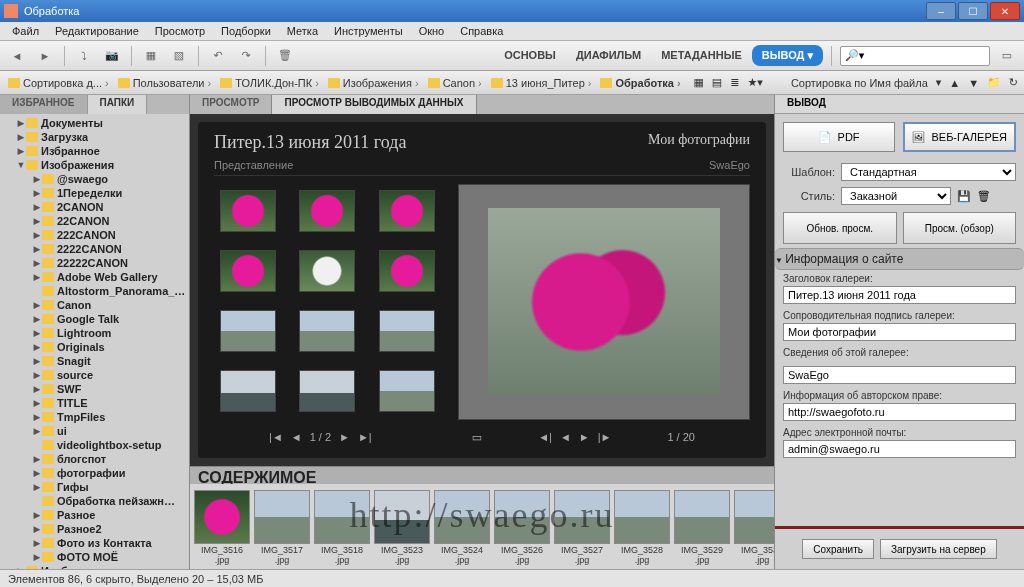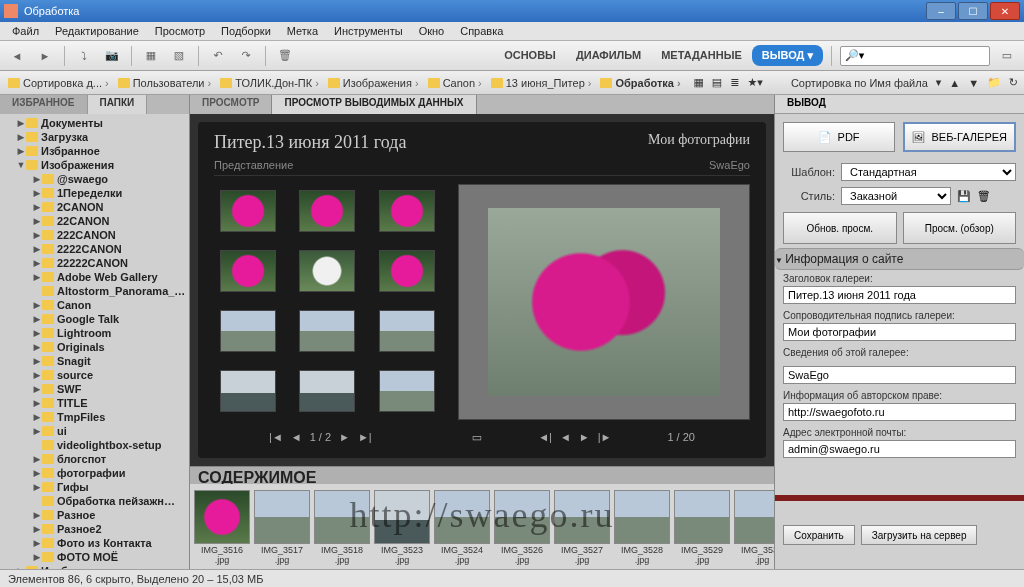--- a/index.html
+++ b/index.html
@@ -87,21 +87,21 @@
 .form-row label { width: 52px; text-align: right; color: #333; }
 .form-row select, .form-row input[type=text] { flex: 1; height: 18px; border: 1px solid #888; background: #fff; padding: 0 4px; font-size: 11px; }
 .btn-row { display: flex; gap: 6px; padding: 4px 8px; }
 .btn-row button { flex: 1; height: 32px; border: 1px solid #888; background: linear-gradient(#f8f8f8,#d8d8d8); font-size: 10px; }
 .section-head { background: #b8b8b8; padding: 3px 0; font-size: 12px; color: #222; border-top: 1px solid #999; border-bottom: 1px solid #999; border-radius: 6px; }
 .section-head::before { content: "▼ "; font-size: 8px; }
 .field-group { padding: 3px 8px; }
 .field-group .flabel { font-size: 10px; color: #333; margin-bottom: 2px; }
 .field-group input, .field-group textarea { width: 100%; border: 1px solid #888; background: #fff; padding: 2px 4px; font-size: 11px; }
 .field-group textarea { height: 44px; resize: none; }
-.bottom-btns { margin-top: auto; padding: 24px 8px; display: flex; gap: 6px; justify-content: flex-start; border-top: 6px solid #7f1d1d; background: #d0d0d0; }
+.bottom-btns { margin-top: auto; padding: 10px 8px; display: flex; gap: 6px; justify-content: center; border-top: 3px solid #7f1d1d; background: #d0d0d0; }
 .bottom-btns button { height: 20px; padding: 0 10px; border: 1px solid #888; background: linear-gradient(#f8f8f8,#d8d8d8); font-size: 10px; }
 
 
 .statusbar { height: 18px; background: #e4e4e4; border-top: 1px solid #a0a0a0; padding: 2px 8px; color: #333; font-size: 10px; display: flex; align-items: center; }
 
 
 .th-flower { background: radial-gradient(circle at 50% 50%, #e61b9c 0 45%, transparent 50%), linear-gradient(#2a4a2a,#5a7a4a); }
 .th-white { background: radial-gradient(circle at 50% 50%, #f0f0f0 0 40%, transparent 45%), linear-gradient(#3a5a3a,#6a8a5a); }
 .th-city { background: linear-gradient(#b8c8d8 0 50%, #7a8a7a 50% 100%); }
 .th-ship { background: linear-gradient(#c8d0d8 0 55%, #4a5a5a 55% 100%); }

